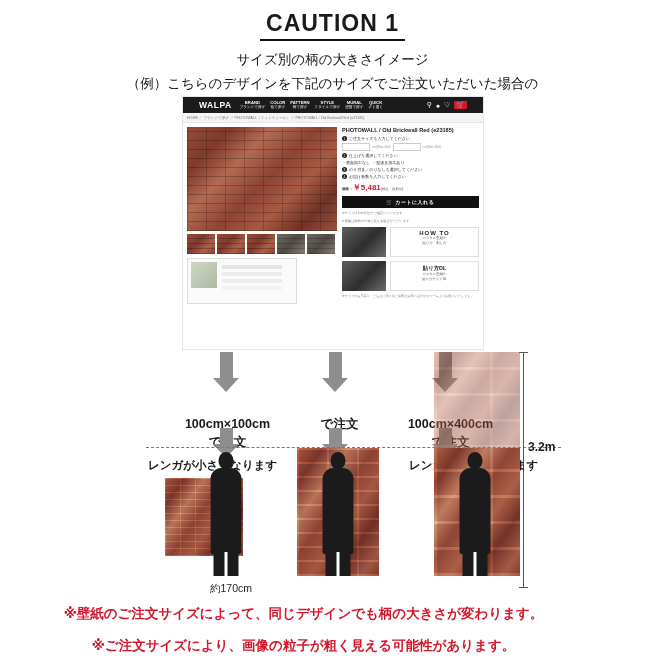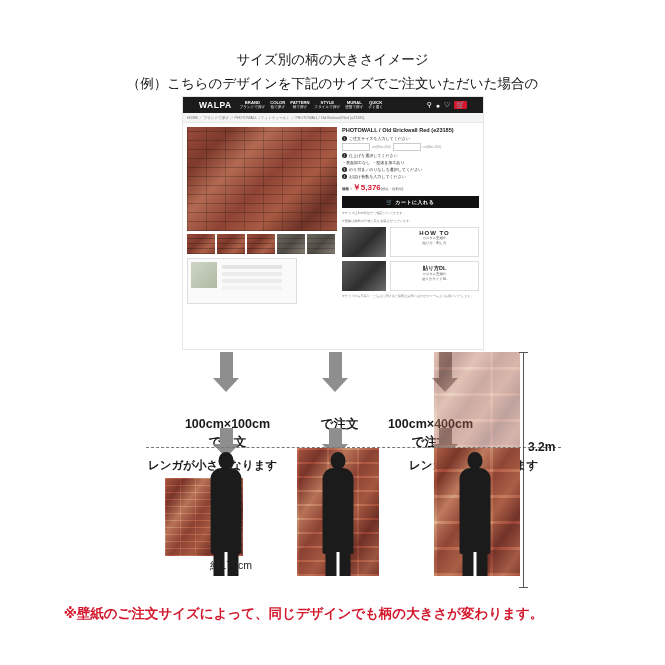--- a/index.html
+++ b/index.html
@@ -213,20 +213,23 @@
   .warn{
     position:absolute;left:0;width:607px;text-align:center;
     color:#d3172c;font-weight:bold;font-size:13.5px;
   }
 </style>
 </head>
 <body>
 
 <div class="page">
 
+  <div class="title">
+    <span class="u">CAUTION 1</span>
+  </div>
 
   <div class="lead">
     <div>サイズ別の柄の大きさイメージ</div>
     <div>（例）こちらのデザインを下記のサイズでご注文いただいた場合の</div>
   </div>
 
   <div class="shot">
 
     <div class="shot-bar">
       <div class="walpa">WALPA</div>
@@ -306,21 +309,21 @@
           <span class="numdot">3</span>
           <span>のり付き／のりなしを選択してください</span>
         </div>
 
         <div class="rowline">
           <span class="numdot">4</span>
           <span>お届け枚数を入力してください</span>
         </div>
 
         <div class="price">
-          <span class="price-lead">価格：</span><span>￥5,376</span><small>(税込・送料別)</small>
+          <span class="price-lead">価格：</span><span>￥5,481</span><small>(税込・送料別)</small>
         </div>
 
         <div class="cartbar">
           🛒 <span>カートに入れる</span>
         </div>
 
         <div class="note">※サイズは1cm単位でご指定いただけます。</div>
         <div class="note">※画像は実際の色味と異なる場合がございます。</div>
 
         <div class="howto">
@@ -358,21 +361,21 @@
     <div class="head"></div>
   </div>
 
   <div class="caplabel" style="left:165px;top:396px;width:125px;">
     <div>100cm×100cm</div>
     <div>で注文</div>
   </div>
   <div class="caplabel" style="left:277px;top:396px;width:125px;">
     <div>で注文</div>
   </div>
-  <div class="caplabel" style="left:368px;top:396px;width:125px;">
+  <div class="caplabel" style="left:388px;top:396px;width:125px;">
     <div>100cm×400cm</div>
     <div>で注文</div>
   </div>
 
   <div class="arrow" style="left:213px;top:428px;">
     <div class="stem" style="height:16px;"></div>
     <div class="head"></div>
   </div>
   <div class="arrow" style="left:322px;top:428px;">
     <div class="stem" style="height:16px;"></div>
@@ -406,17 +409,18 @@
     <div class="legs"></div>
   </div>
 
   <div class="panel brickwall coarse" style="left:434px;top:448px;width:86px;height:128px;"></div>
   <div class="person" style="left:455px;top:452px;width:40px;height:124px;">
     <div class="head"></div>
     <div class="body"></div>
     <div class="legs"></div>
   </div>
 
-  <div class="hlabel" style="left:210px;top:559px;">約170cm</div>
+  <div class="hlabel" style="left:210px;top:582px;">約170cm</div>
 
   <div class="warn" style="top:605px;">※壁紙のご注文サイズによって、同じデザインでも柄の大きさが変わります。</div>
+  <div class="warn" style="top:637px;">※ご注文サイズにより、画像の粒子が粗く見える可能性があります。</div>
 
 </div>
 
 </body></html>

